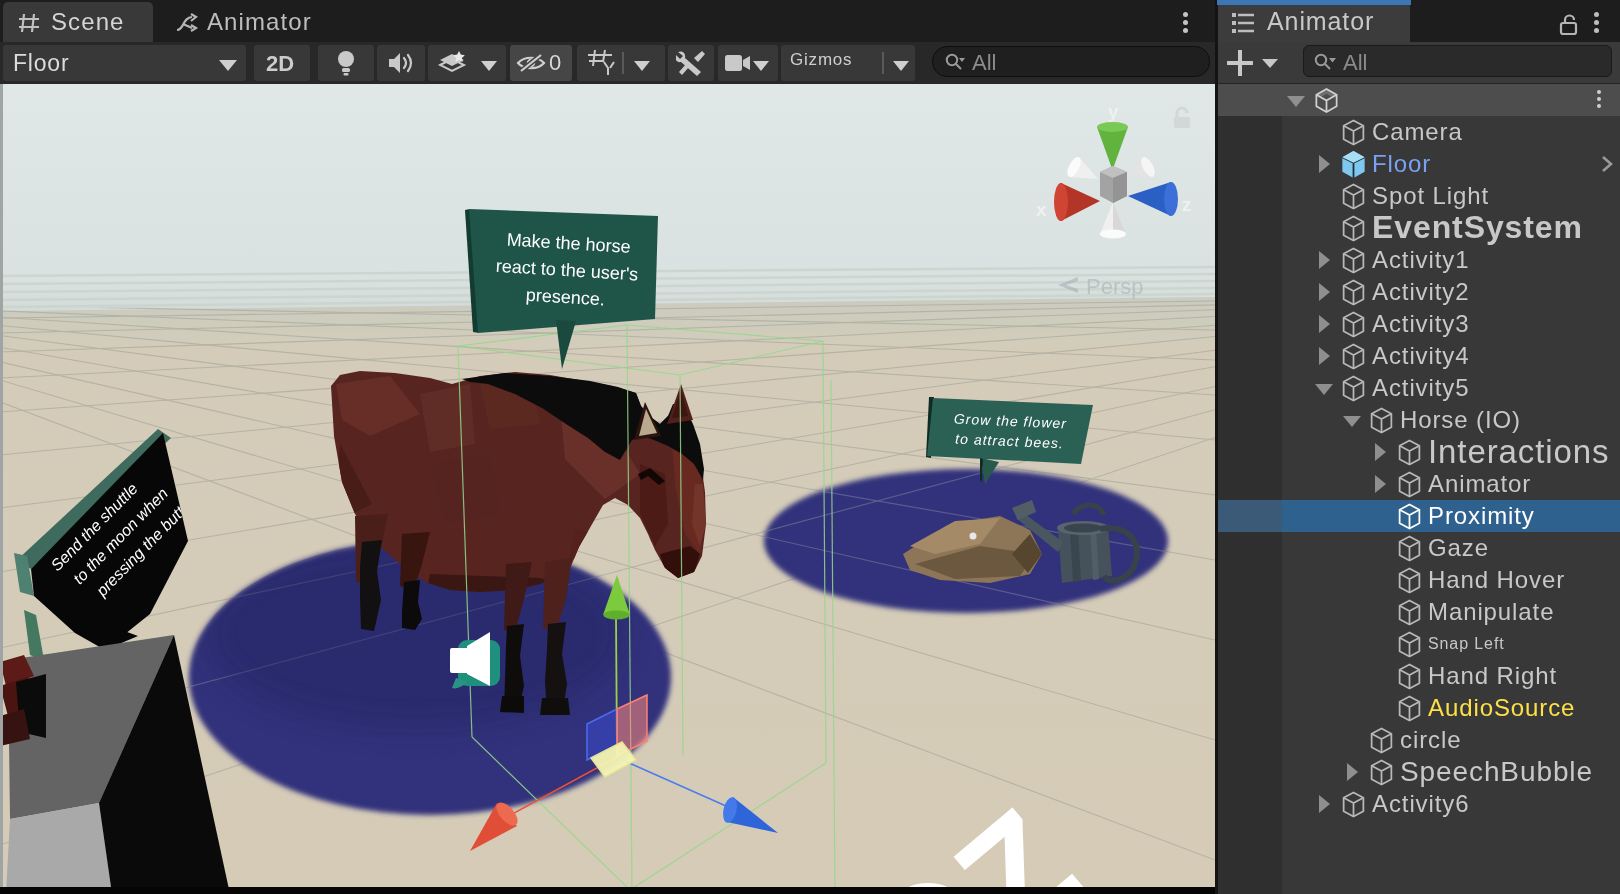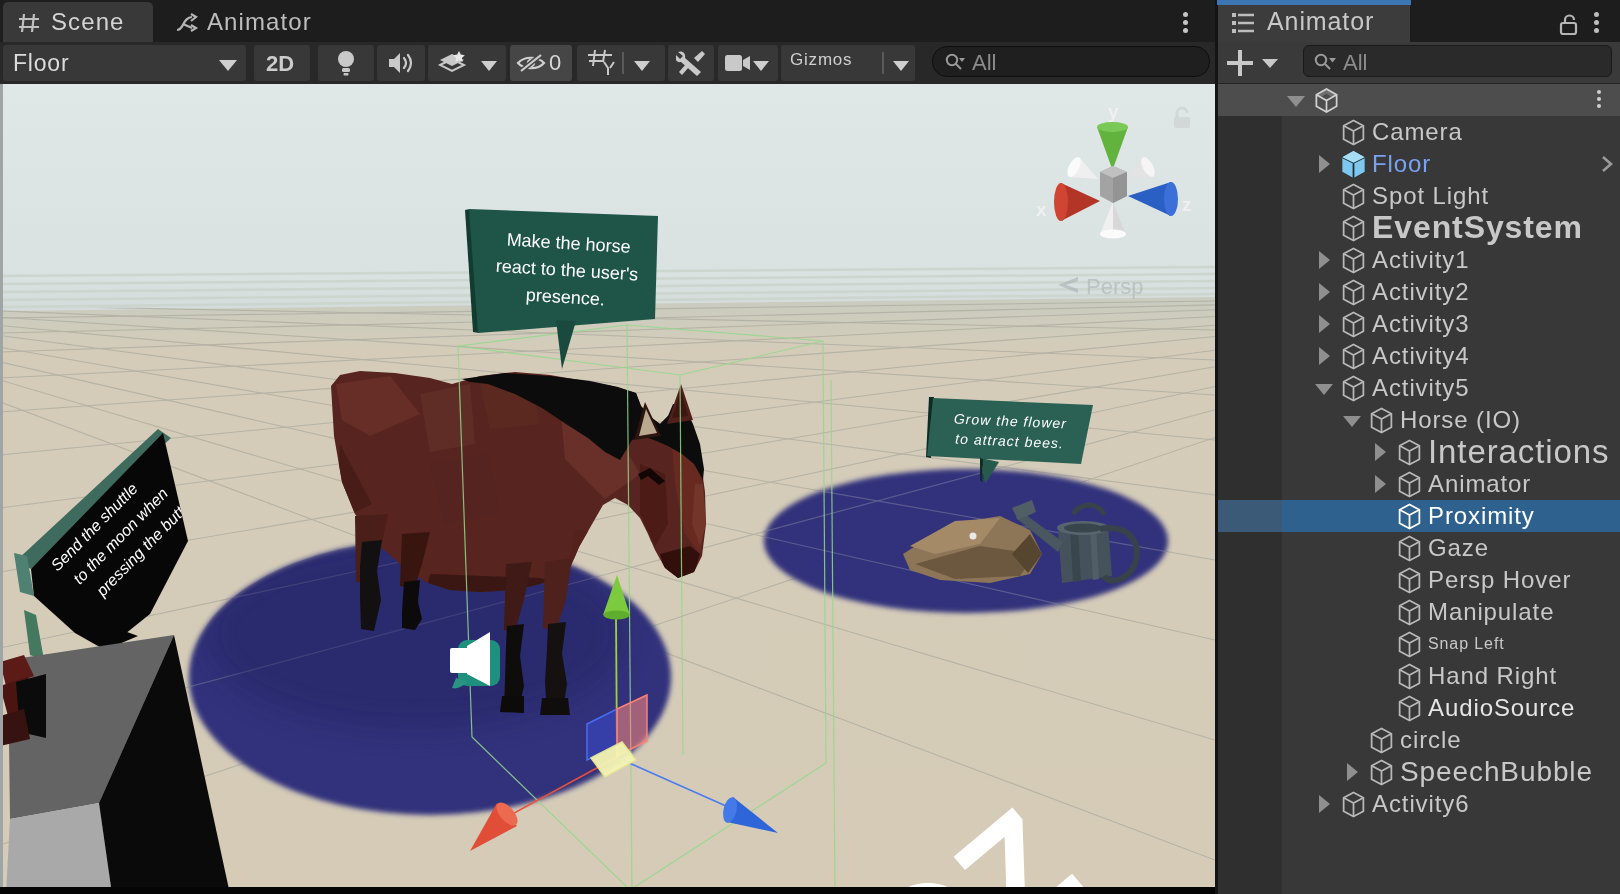--- a/index.html
+++ b/index.html
@@ -559,21 +559,21 @@
             <path d="M2.5 6.5 L12 11.5 L21.5 6.5 M12 11.5 V24.5"></path>
           </g>
         </svg>
       <div class="abs" style="left:210px;top:448px;height:32px;line-height:31px;font-size:24px;letter-spacing:0.9px;font-weight:normal;color:#c8c8c8;white-space:nowrap;">Gaze</div>
       <svg class="abs" style="left:179px;top:483px;" width="25" height="27" viewBox="0 0 24 26">
           <g fill="none" stroke="#b8b8b8" stroke-width="1.7">
             <path d="M12 1.5 L21.5 6.5 V19.5 L12 24.5 L2.5 19.5 V6.5 Z"></path>
             <path d="M2.5 6.5 L12 11.5 L21.5 6.5 M12 11.5 V24.5"></path>
           </g>
         </svg>
-      <div class="abs" style="left:210px;top:480px;height:32px;line-height:31px;font-size:24px;letter-spacing:0.9px;font-weight:normal;color:#c8c8c8;white-space:nowrap;">Persp Hover</div>
+      <div class="abs" style="left:210px;top:480px;height:32px;line-height:31px;font-size:24px;letter-spacing:0.9px;font-weight:normal;color:#c8c8c8;white-space:nowrap;">Hand Hover</div>
       <svg class="abs" style="left:179px;top:515px;" width="25" height="27" viewBox="0 0 24 26">
           <g fill="none" stroke="#b8b8b8" stroke-width="1.7">
             <path d="M12 1.5 L21.5 6.5 V19.5 L12 24.5 L2.5 19.5 V6.5 Z"></path>
             <path d="M2.5 6.5 L12 11.5 L21.5 6.5 M12 11.5 V24.5"></path>
           </g>
         </svg>
       <div class="abs" style="left:210px;top:512px;height:32px;line-height:31px;font-size:24px;letter-spacing:0.9px;font-weight:normal;color:#c8c8c8;white-space:nowrap;">Manipulate</div>
       <svg class="abs" style="left:179px;top:547px;" width="25" height="27" viewBox="0 0 24 26">
           <g fill="none" stroke="#b8b8b8" stroke-width="1.7">
             <path d="M12 1.5 L21.5 6.5 V19.5 L12 24.5 L2.5 19.5 V6.5 Z"></path>
@@ -587,21 +587,21 @@
             <path d="M2.5 6.5 L12 11.5 L21.5 6.5 M12 11.5 V24.5"></path>
           </g>
         </svg>
       <div class="abs" style="left:210px;top:576px;height:32px;line-height:31px;font-size:24px;letter-spacing:0.9px;font-weight:normal;color:#c8c8c8;white-space:nowrap;">Hand Right</div>
       <svg class="abs" style="left:179px;top:611px;" width="25" height="27" viewBox="0 0 24 26">
           <g fill="none" stroke="#b8b8b8" stroke-width="1.7">
             <path d="M12 1.5 L21.5 6.5 V19.5 L12 24.5 L2.5 19.5 V6.5 Z"></path>
             <path d="M2.5 6.5 L12 11.5 L21.5 6.5 M12 11.5 V24.5"></path>
           </g>
         </svg>
-      <div class="abs" style="left:210px;top:608px;height:32px;line-height:31px;font-size:24px;letter-spacing:0.9px;font-weight:normal;color:#e5e5e5;white-space:nowrap;">AudioSource</div>
+      <div class="abs" style="left:210px;top:608px;height:32px;line-height:31px;font-size:24px;letter-spacing:0.9px;font-weight:normal;color:#fde047;white-space:nowrap;">AudioSource</div>
       <svg class="abs" style="left:151px;top:643px;" width="25" height="27" viewBox="0 0 24 26">
           <g fill="none" stroke="#b8b8b8" stroke-width="1.7">
             <path d="M12 1.5 L21.5 6.5 V19.5 L12 24.5 L2.5 19.5 V6.5 Z"></path>
             <path d="M2.5 6.5 L12 11.5 L21.5 6.5 M12 11.5 V24.5"></path>
           </g>
         </svg>
       <div class="abs" style="left:182px;top:640px;height:32px;line-height:31px;font-size:24px;letter-spacing:0.9px;font-weight:normal;color:#c8c8c8;white-space:nowrap;">circle</div>
       <div class="abs" style="left:129px;top:679px;width:0;height:0;border-top:9px solid transparent;border-bottom:9px solid transparent;border-left:11px solid #8f8f8f;"></div>
       <svg class="abs" style="left:151px;top:675px;" width="25" height="27" viewBox="0 0 24 26">
           <g fill="none" stroke="#b8b8b8" stroke-width="1.7">

